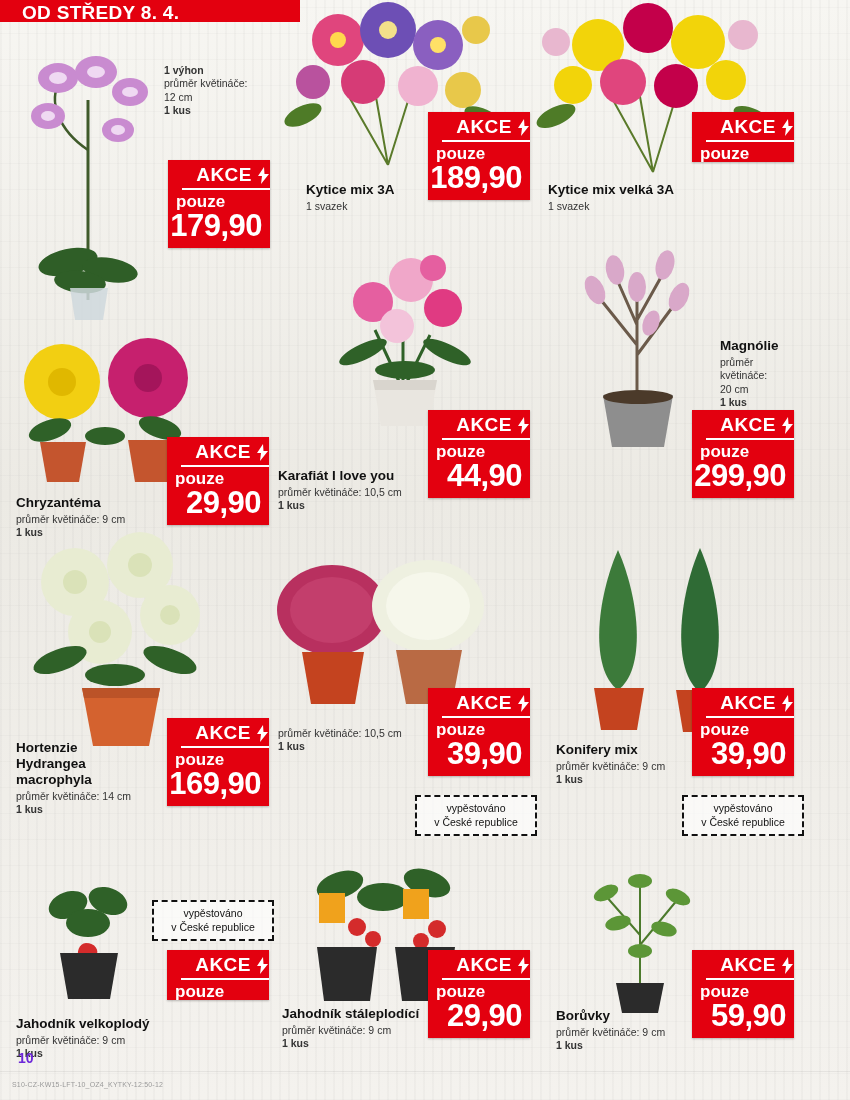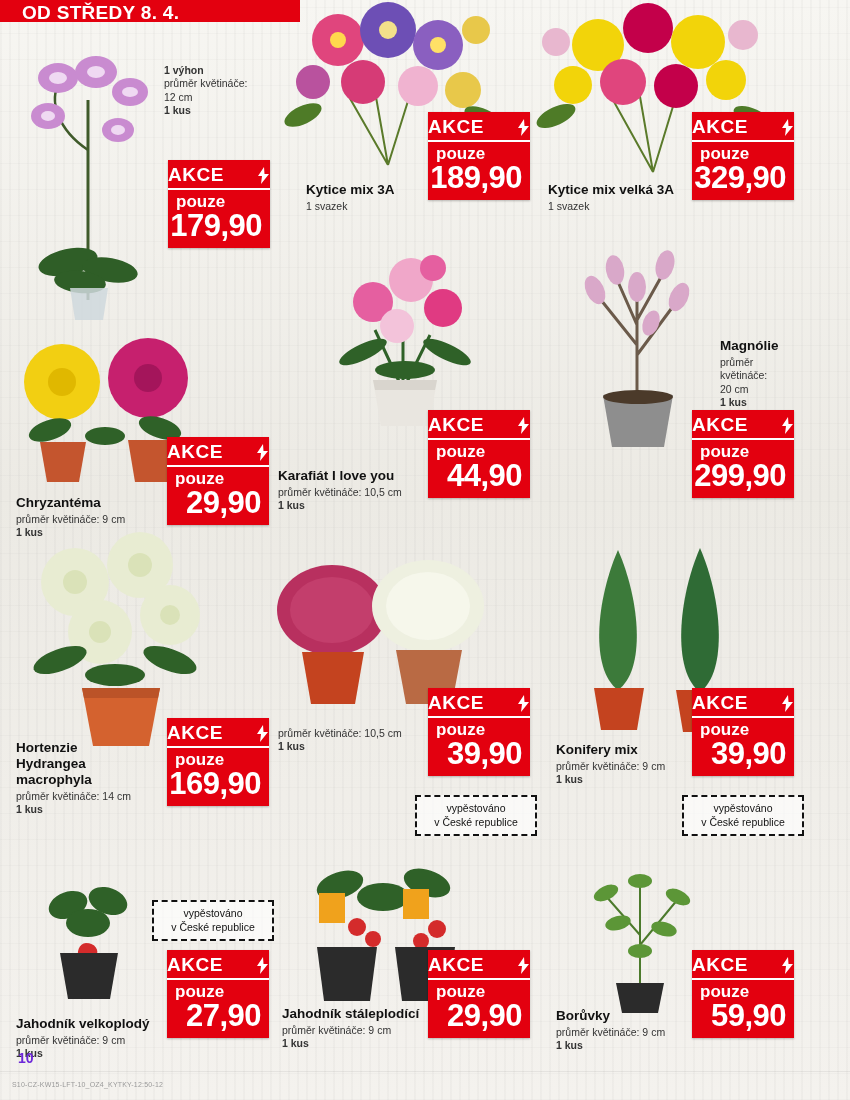--- a/index.html
+++ b/index.html
@@ -25,23 +25,23 @@
 
   
   .photo{position:absolute;}
 
   
   .badge{
     position:absolute;width:100px;background:#e3000f;color:#fff;
     box-shadow:0 1px 2px rgba(0,0,0,.25);
   }
   .badge .akce{
-    display:flex;align-items:center;justify-content:space-between;gap:5px;
+    display:flex;align-items:center;justify-content:flex-end;gap:5px;
     font-weight:bold;font-size:19px;letter-spacing:.5px;
-    padding:4px 0 2px;border-bottom:2px solid #fff;
+    padding:4px 0 2px;border-bottom:2px solid #fff;margin-left:14px;
   }
   .badge .akce .bolt{
     display:inline-block;width:13px;height:17px;position:relative;
   }
   .badge .akce .bolt svg{display:block;}
   .badge .pouze{
     font-size:17px;font-weight:bold;padding:3px 0 0 8px;line-height:1;
   }
   .badge .price{
     font-size:31px;font-weight:bold;text-align:right;padding:0 8px 5px 0;line-height:1.05;
@@ -440,21 +440,20 @@
 <div class="badge" style="left:692px;top:112px;width:102px;">
   <div class="akce">
     <span>AKCE</span>
     <span class="bolt">
       <svg width="13" height="17" viewBox="0 0 13 17">
           <path d="M7 0 L1 9 h4 l-1 8 L12 7 H7.5 z" fill="#fff"></path>
         </svg>
     </span>
   </div>
   <div class="pouze">pouze</div>
-  <div class="price">329,90</div>
 </div>
 
 <div class="badge" style="left:167px;top:437px;width:102px;">
   <div class="akce">
     <span>AKCE</span>
     <span class="bolt">
       <svg width="13" height="17" viewBox="0 0 13 17">
           <path d="M7 0 L1 9 h4 l-1 8 L12 7 H7.5 z" fill="#fff"></path>
         </svg>
     </span>
@@ -531,21 +530,20 @@
 <div class="badge" style="left:167px;top:950px;width:102px;">
   <div class="akce">
     <span>AKCE</span>
     <span class="bolt">
       <svg width="13" height="17" viewBox="0 0 13 17">
           <path d="M7 0 L1 9 h4 l-1 8 L12 7 H7.5 z" fill="#fff"></path>
         </svg>
     </span>
   </div>
   <div class="pouze">pouze</div>
-  <div class="price">27,90</div>
 </div>
 
 <div class="badge" style="left:428px;top:950px;width:102px;">
   <div class="akce">
     <span>AKCE</span>
     <span class="bolt">
       <svg width="13" height="17" viewBox="0 0 13 17">
           <path d="M7 0 L1 9 h4 l-1 8 L12 7 H7.5 z" fill="#fff"></path>
         </svg>
     </span>

